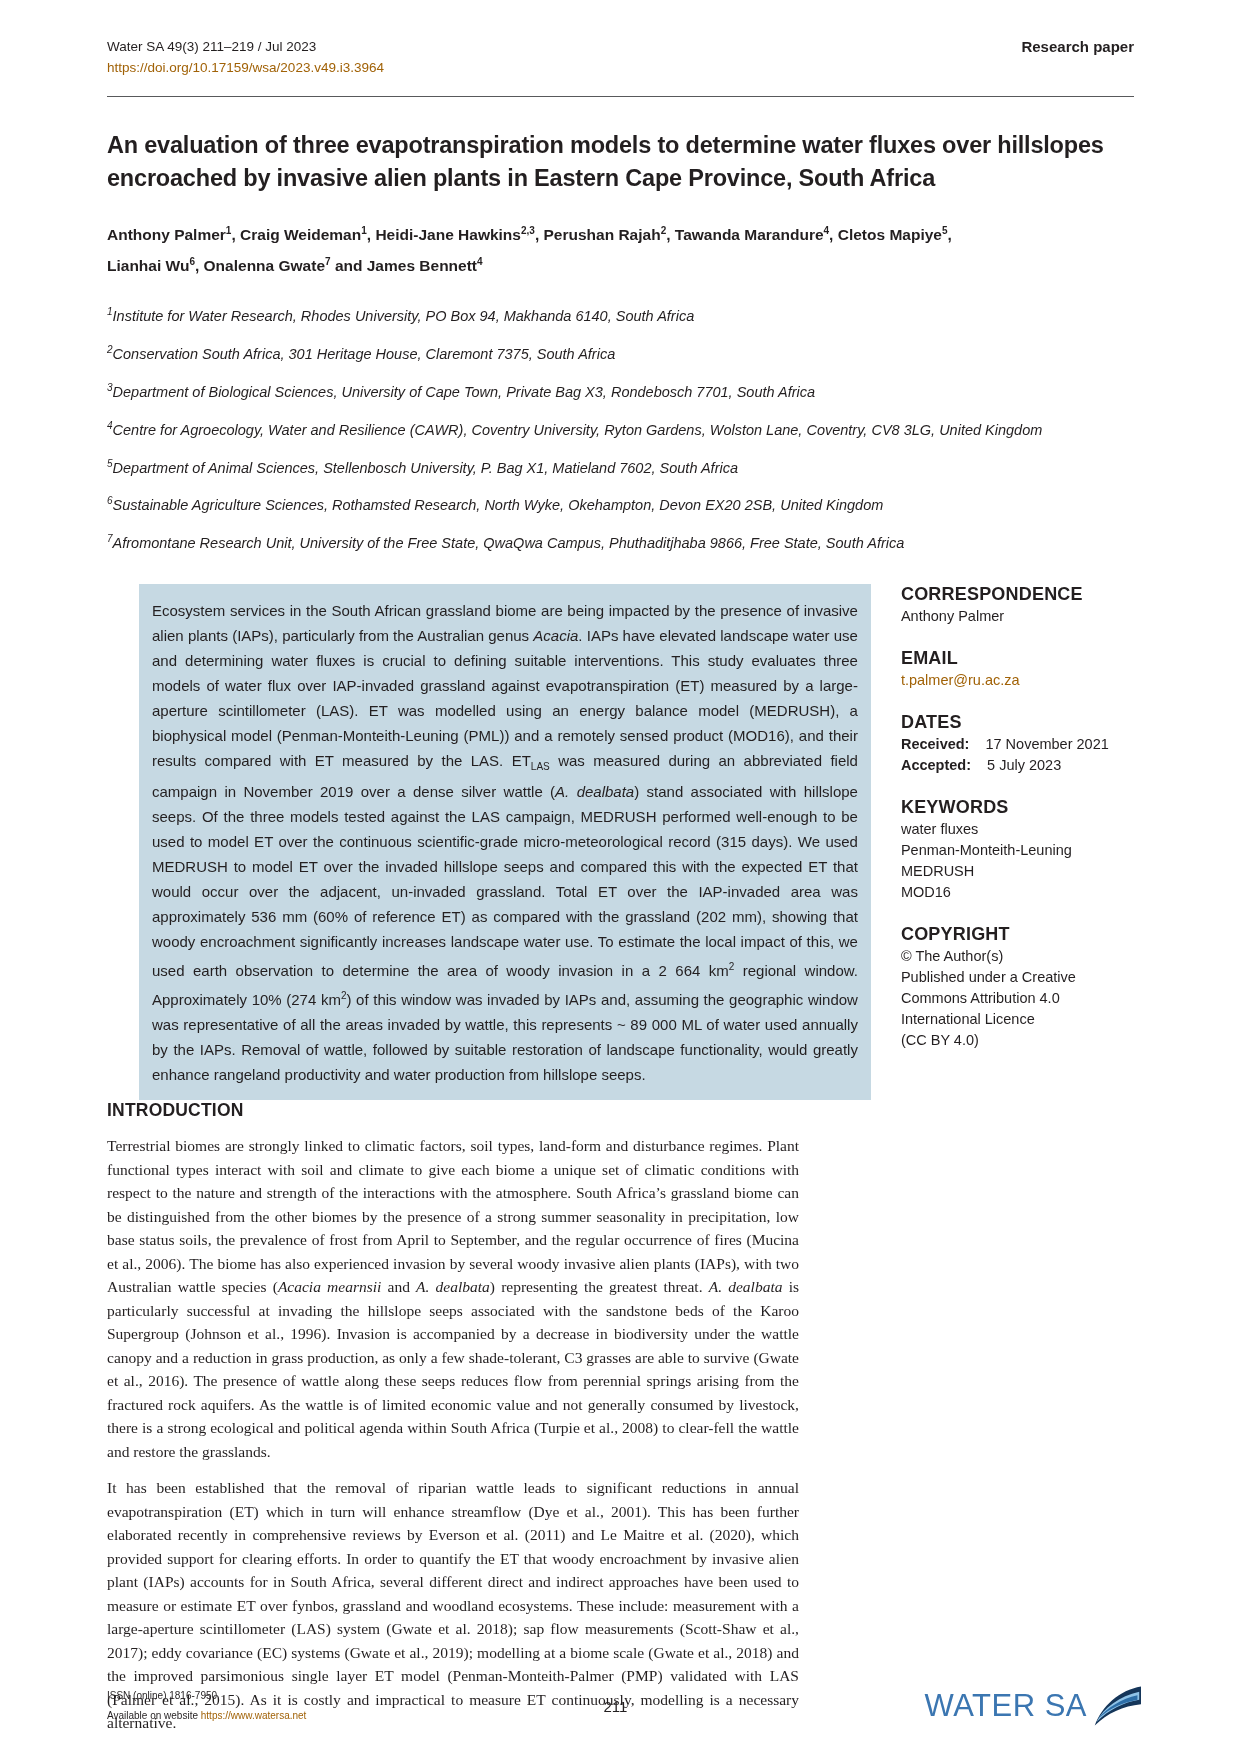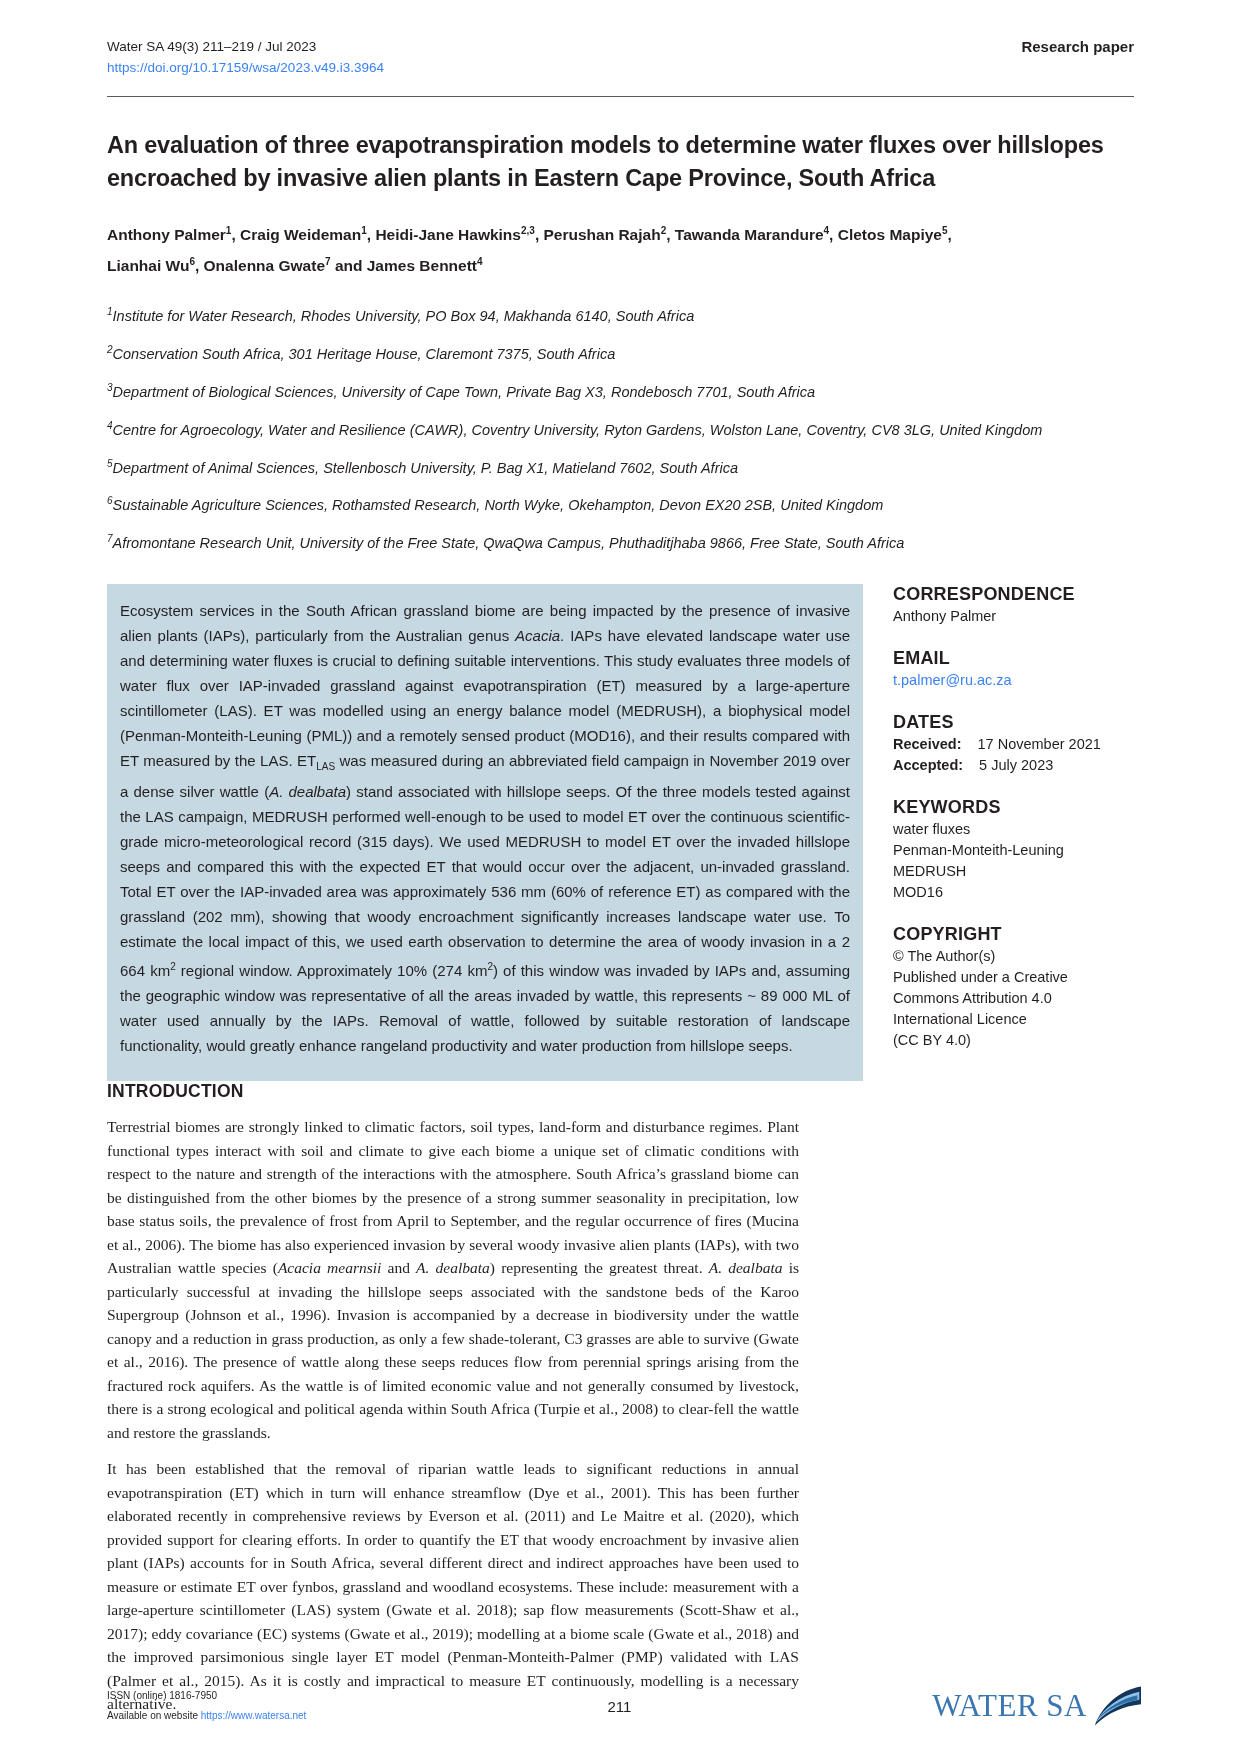--- a/index.html
+++ b/index.html
@@ -11,21 +11,21 @@
     color:#231f20;
     font-family:"Liberation Sans", sans-serif;
     overflow:hidden;
   }
   .content{padding:36px 107px 0 107px;}
 
   
   .top-row{display:flex;justify-content:space-between;align-items:flex-start;}
   .journal-info{font-size:13.5px;line-height:21px;}
   .journal-info a{display:inline-block;}
-  a.link{color:#3b82f6;text-decoration:none;cursor:pointer;}
+  a.link{color:#a16207;text-decoration:none;cursor:pointer;}
   .paper-type{font-weight:bold;font-size:15px;padding-top:2px;}
   .rule{border:none;border-top:1.6px solid #58595b;margin:18px 0 0 0;}
 
   
   h1.title{
     margin:32px 0 0 0;
     font-size:23.5px;
     line-height:33px;
     font-weight:bold;
     letter-spacing:-0.2px;
@@ -34,24 +34,25 @@
   .authors{margin-top:22px;font-weight:bold;font-size:15.5px;line-height:27px;}
   .authors sup{font-size:10px;}
   .affiliations{margin-top:16px;font-style:italic;font-size:14.5px;line-height:34px;}
   .affiliations sup{font-size:10px;}
 
   
   .abstract-row{display:flex;margin-top:24px;}
   .abstract-box{
     width:730px;
     background:#c6d9e3;
-    padding:14px 13px 23px 13px;
+    padding:14px 13px 13px 13px;
     font-size:15px;
     line-height:25px;
     text-align:justify;
+    margin-left:32px;
   }
   .abstract-box sub,.abstract-box sup{font-size:10px;}
   .sidebar{width:241px;margin-left:30px;font-size:14.5px;line-height:21px;}
   .sidebar .block{margin-bottom:21px;}
   .sidebar h3{margin:0 0 1px 0;font-size:18px;font-weight:bold;letter-spacing:0.2px;}
   .sidebar .b{font-weight:bold;margin-right:16px;}
 
   
   .intro{width:692px;}
   h2.section{margin:0;font-size:17.5px;font-weight:bold;letter-spacing:0.2px;}
@@ -67,21 +68,21 @@
   
   .footer{
     position:absolute;
     left:107px;right:100px;bottom:26px;
     display:flex;align-items:center;
   }
   .footer-left{font-size:10px;line-height:20px;white-space:nowrap;}
   .footer-center{flex:1;text-align:center;font-size:15px;}
   .footer-right{display:flex;align-items:center;}
   .logo-text{
-    font-family:Liberation Serif, serif;
+    font-family:Liberation Sans, sans-serif;
     font-size:31px;
     color:#3b76b1;
     letter-spacing:0.5px;
     margin-right:6px;
     white-space:nowrap;
   }
   .swoosh{display:block;}
 </style>
 </head>
 <body>

